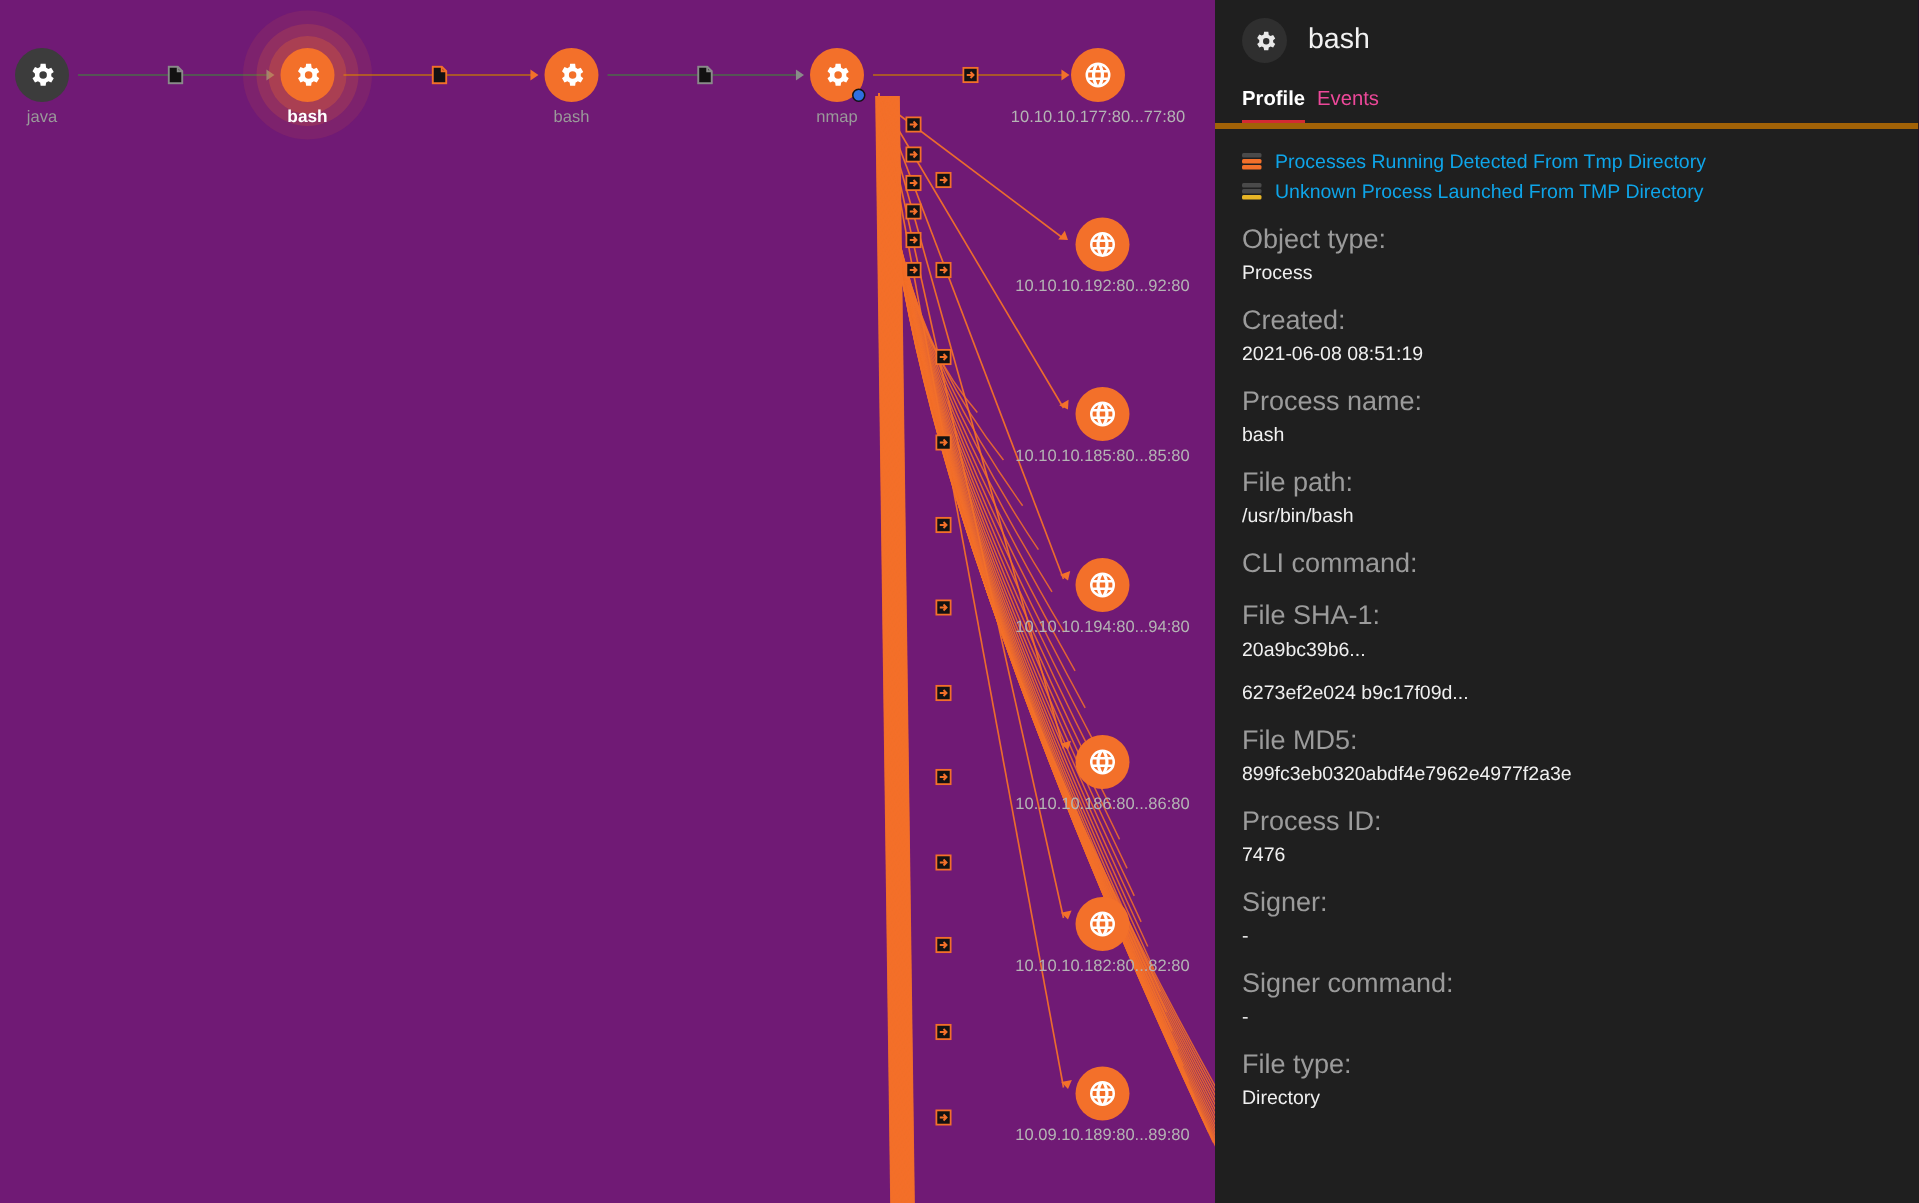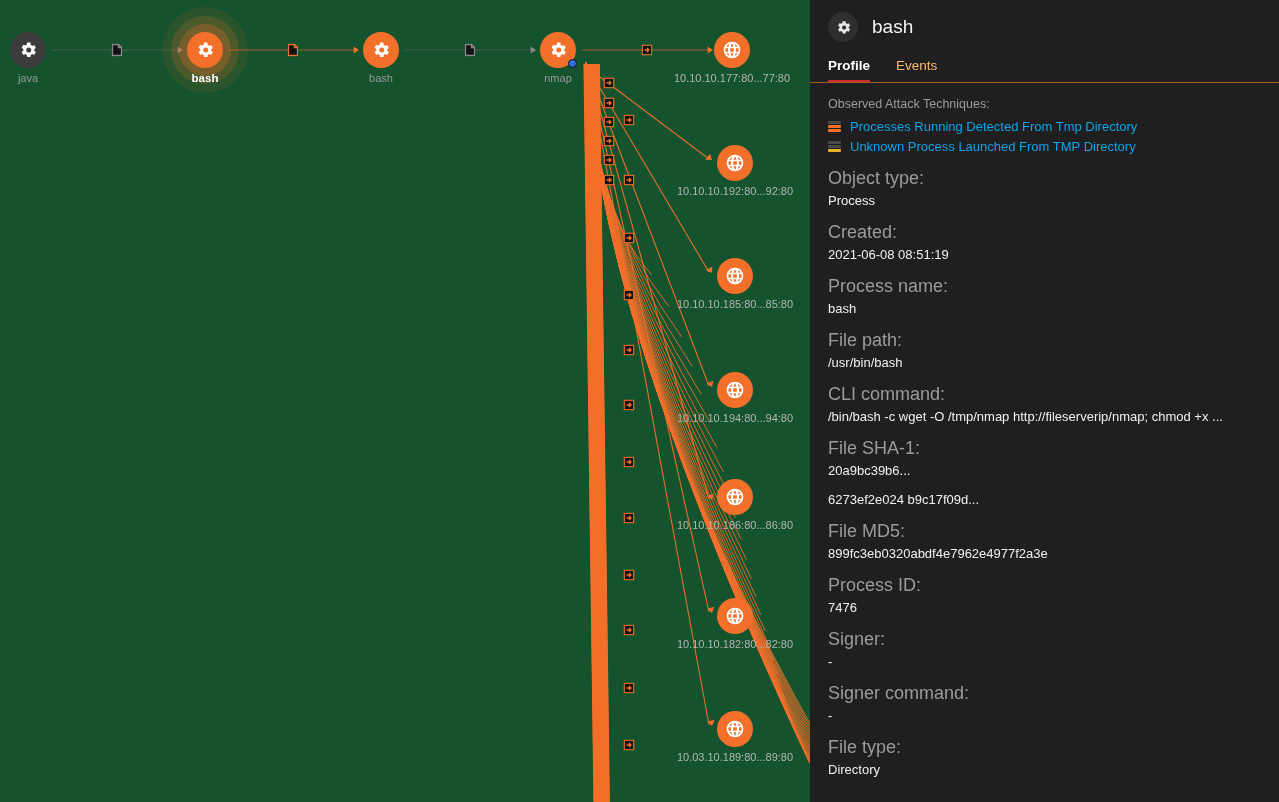--- a/index.html
+++ b/index.html
@@ -8,21 +8,21 @@
     background:#0d0d0d;
     font-family:"Liberation Sans", sans-serif;
     overflow:hidden;
   }
   #app { position:relative; width:1279px; height:802px; display:flex; }
 
   
   #graph {
     position:relative;
     width:810px; height:802px;
-    background:#14532d;
+    background:#701a75;
     overflow:hidden;
     flex:0 0 810px;
   }
   #graph svg.edges { position:absolute; inset:0; width:810px; height:802px; }
 
   .node { position:absolute; transform:translate(-50%,-50%); }
   .node .disc {
     width:36px; height:36px; border-radius:50%;
     background:#f3702a;
     display:flex; align-items:center; justify-content:center;
@@ -62,22 +62,22 @@
     overflow:hidden;
   }
   .panel-head { display:flex; align-items:center; gap:14px; padding:12px 0 0 18px; }
   .head-icon {
     width:30px; height:30px; border-radius:50%;
     background:#2f2f2f; display:flex; align-items:center; justify-content:center;
   }
   .head-icon svg { width:17px; height:17px; fill:#e8e8e8; }
   .head-title { font-size:19px; color:#f2f2f2; }
 
-  .tabs { display:flex; gap:26px; padding:16px 0 0 18px; border-bottom:1px solid #a16207; }
-  .tab { font-size:13.5px; color:#fdba74; padding-bottom:7px; border-bottom:2px solid transparent; cursor:pointer; }
+  .tabs { display:flex; gap:8px; padding:16px 0 0 18px; border-bottom:4px solid #a16207; }
+  .tab { font-size:13.5px; color:#ec4899; padding-bottom:7px; border-bottom:2px solid transparent; cursor:pointer; }
   .tab.active { color:#ffffff; font-weight:bold; border-bottom-color:#d32b33; }
 
   .panel-body { padding:14px 18px 0 18px; }
 
   .oat-heading { font-size:12.5px; color:#9b9b9b; margin-bottom:8px; }
   .oat-row { display:flex; align-items:center; gap:9px; margin-bottom:5px; }
   .sev { width:13px; height:11px; display:flex; flex-direction:column; justify-content:space-between; flex:0 0 13px; }
   .sev i { display:block; height:2.6px; border-radius:1px; background:#4a4a4a; }
   .oat-label { font-size:13px; color:#0ea5e9; white-space:nowrap; }
 
@@ -281,21 +281,21 @@
           <div class="label">10.10.10.185:80...85:80</div>
         </div>
         <div class="node ip" style="left: 735px; top: 390px;">
           <div class="disc">
             <svg viewBox="0 0 24 24">
               <path d="M12 2a10 10 0 1 0 0 20 10 10 0 0 0 0-20zm6.9 6h-2.6a15 15 0 0 0-1.2-3.2A8 8 0 0 1 18.9 8zM12 4c.7 1 1.3 2.3 1.7 4h-3.4c.4-1.7 1-3 1.7-4zM4.3 14a8 8 0 0 1 0-4h3a17 17 0 0 0 0 4h-3zm.8 2h2.6c.3 1.2.7 2.3 1.2 3.2A8 8 0 0 1 5.1 16zm2.6-8H5.1a8 8 0 0 1 3.8-3.2C8.4 5.7 8 6.8 7.7 8zM12 20c-.7-1-1.3-2.3-1.7-4h3.4c-.4 1.7-1 3-1.7 4zm2.1-6H9.9a15 15 0 0 1 0-4h4.2a15 15 0 0 1 0 4zm1 5.2c.5-.9.9-2 1.2-3.2h2.6a8 8 0 0 1-3.8 3.2zm1.6-5.2a17 17 0 0 0 0-4h3a8 8 0 0 1 0 4h-3z"></path>
             </svg>
           </div>
           <div class="label">10.10.10.194:80...94:80</div>
         </div>
-        <div class="node ip" style="left: 735px; top: 497px;">
+        <div class="node ip" style="left: 735px; top: 508px;">
           <div class="disc">
             <svg viewBox="0 0 24 24">
               <path d="M12 2a10 10 0 1 0 0 20 10 10 0 0 0 0-20zm6.9 6h-2.6a15 15 0 0 0-1.2-3.2A8 8 0 0 1 18.9 8zM12 4c.7 1 1.3 2.3 1.7 4h-3.4c.4-1.7 1-3 1.7-4zM4.3 14a8 8 0 0 1 0-4h3a17 17 0 0 0 0 4h-3zm.8 2h2.6c.3 1.2.7 2.3 1.2 3.2A8 8 0 0 1 5.1 16zm2.6-8H5.1a8 8 0 0 1 3.8-3.2C8.4 5.7 8 6.8 7.7 8zM12 20c-.7-1-1.3-2.3-1.7-4h3.4c-.4 1.7-1 3-1.7 4zm2.1-6H9.9a15 15 0 0 1 0-4h4.2a15 15 0 0 1 0 4zm1 5.2c.5-.9.9-2 1.2-3.2h2.6a8 8 0 0 1-3.8 3.2zm1.6-5.2a17 17 0 0 0 0-4h3a8 8 0 0 1 0 4h-3z"></path>
             </svg>
           </div>
           <div class="label">10.10.10.186:80...86:80</div>
         </div>
         <div class="node ip" style="left: 735px; top: 616px;">
           <div class="disc">
             <svg viewBox="0 0 24 24">
@@ -303,21 +303,21 @@
             </svg>
           </div>
           <div class="label">10.10.10.182:80...82:80</div>
         </div>
         <div class="node ip" style="left: 735px; top: 729px;">
           <div class="disc">
             <svg viewBox="0 0 24 24">
               <path d="M12 2a10 10 0 1 0 0 20 10 10 0 0 0 0-20zm6.9 6h-2.6a15 15 0 0 0-1.2-3.2A8 8 0 0 1 18.9 8zM12 4c.7 1 1.3 2.3 1.7 4h-3.4c.4-1.7 1-3 1.7-4zM4.3 14a8 8 0 0 1 0-4h3a17 17 0 0 0 0 4h-3zm.8 2h2.6c.3 1.2.7 2.3 1.2 3.2A8 8 0 0 1 5.1 16zm2.6-8H5.1a8 8 0 0 1 3.8-3.2C8.4 5.7 8 6.8 7.7 8zM12 20c-.7-1-1.3-2.3-1.7-4h3.4c-.4 1.7-1 3-1.7 4zm2.1-6H9.9a15 15 0 0 1 0-4h4.2a15 15 0 0 1 0 4zm1 5.2c.5-.9.9-2 1.2-3.2h2.6a8 8 0 0 1-3.8 3.2zm1.6-5.2a17 17 0 0 0 0-4h3a8 8 0 0 1 0 4h-3z"></path>
             </svg>
           </div>
-          <div class="label">10.03.10.189:80...89:80</div>
+          <div class="label">10.09.10.189:80...89:80</div>
         </div>
       </div>
     <div id="markers-layer">
         <div class="emark" style="left: 116.5px; top: 50px;">
           <svg width="11" height="13" viewBox="0 0 11 13">
             <path d="M1 1h6l3 3v8H1z" fill="#131212" stroke="#8a8a8a" stroke-width="1.3"></path>
             <path d="M7 1v3h3" fill="none" stroke="#8a8a8a" stroke-width="1.3"></path>
           </svg>
         </div>
         <div class="emark" style="left: 293px; top: 50px;">
@@ -459,21 +459,20 @@
       </span>
       <span class="head-title">bash</span>
     </div>
 
     <div class="tabs">
       <div class="tab active">Profile</div>
       <div class="tab">Events</div>
     </div>
 
     <div class="panel-body">
-      <div class="oat-heading">Observed Attack Techniques:</div>
       <div id="oat-list">
           <div class="oat-row">
             <span class="sev">
               <i></i>
               <i style="background: rgb(243, 112, 42);"></i>
               <i style="background: rgb(243, 112, 42);"></i>
             </span>
             <span class="oat-label">Processes Running Detected From Tmp Directory</span>
           </div>
           <div class="oat-row">
@@ -497,21 +496,20 @@
           <div class="field">
             <div class="k">Process name:</div>
             <div class="v">bash</div>
           </div>
           <div class="field">
             <div class="k">File path:</div>
             <div class="v">/usr/bin/bash</div>
           </div>
           <div class="field">
             <div class="k">CLI command:</div>
-            <div class="v">/bin/bash -c wget -O /tmp/nmap http://fileserverip/nmap; chmod +x ...</div>
           </div>
           <div class="field">
             <div class="k">File SHA-1:</div>
             <div class="v">20a9bc39b6...</div>
           </div>
           <div class="field">
             <div class="v">6273ef2e024                                        b9c17f09d...</div>
           </div>
           <div class="field">
             <div class="k">File MD5:</div>

